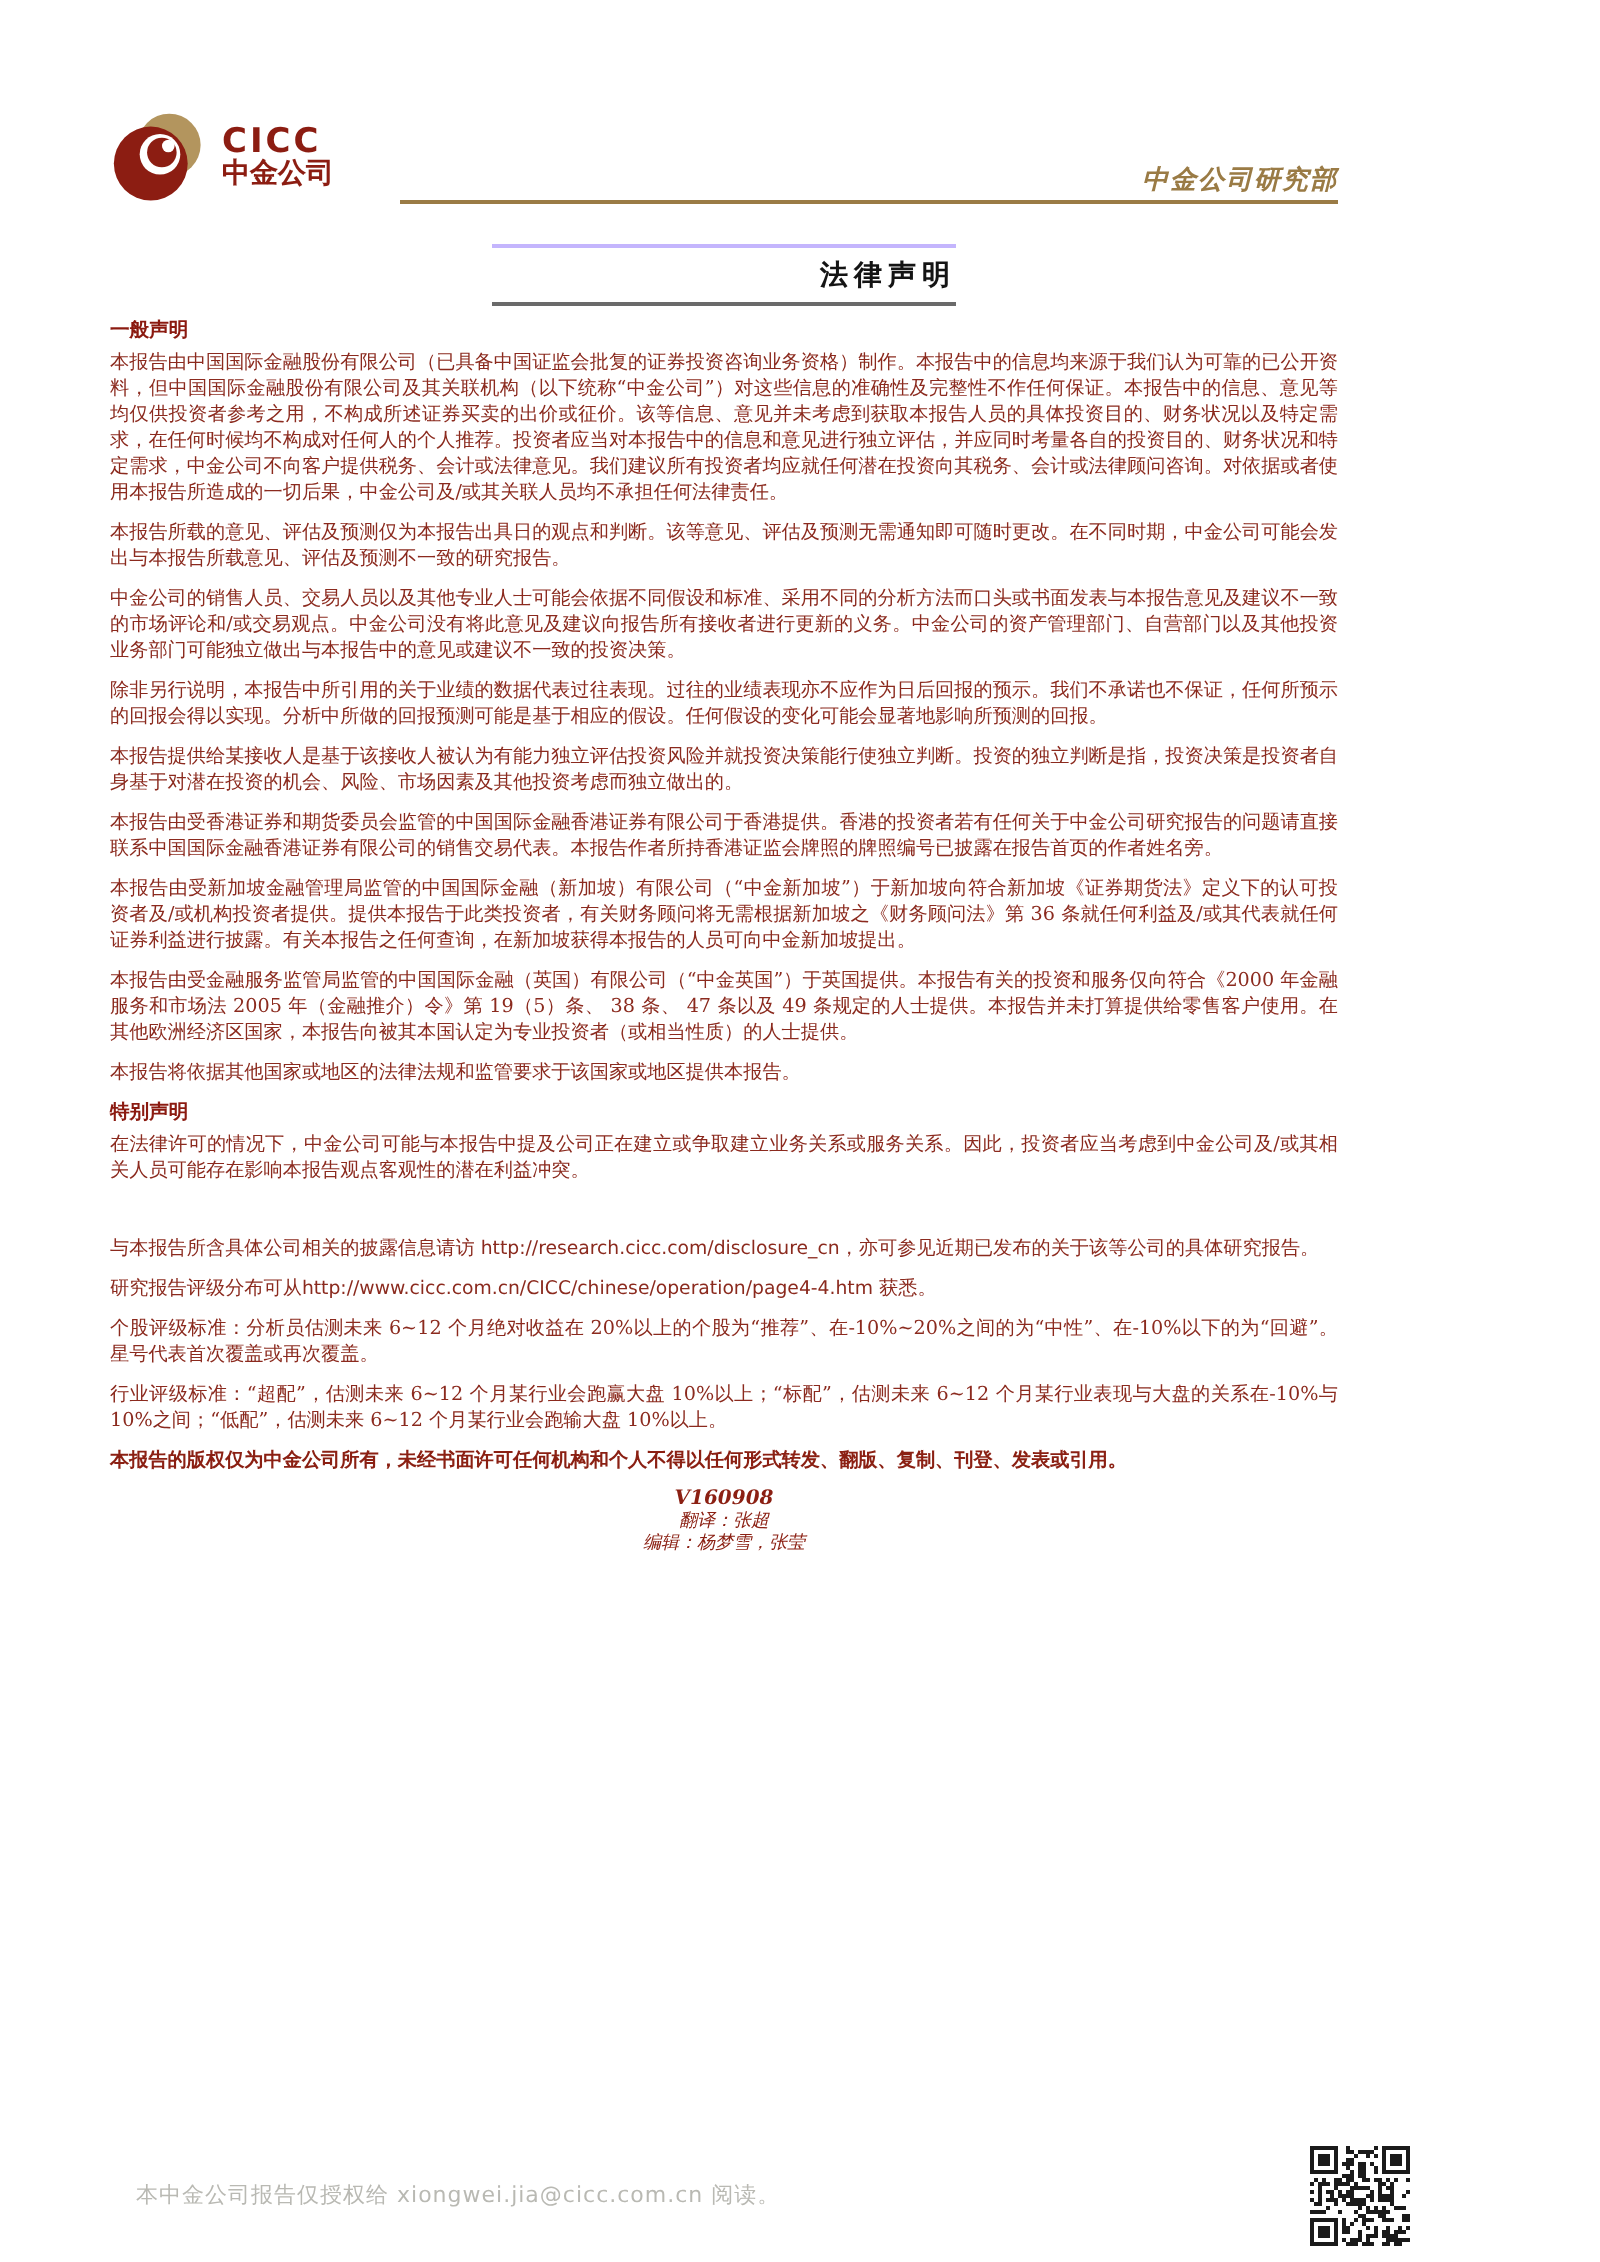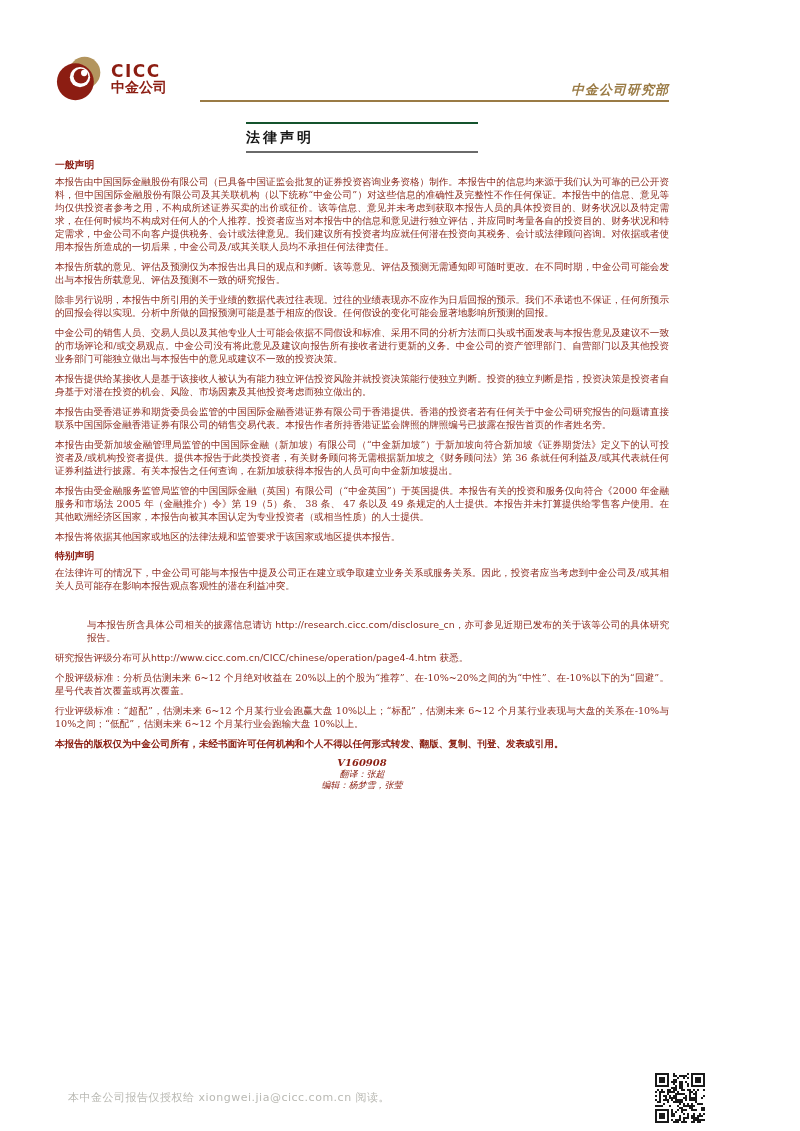--- a/index.html
+++ b/index.html
@@ -10,30 +10,30 @@
   .logo-row{position:absolute;left:56px;top:55px;display:flex;align-items:flex-start;}
   .logo-mark{width:48px;height:48px;}
   .wordmark{margin-left:7px;color:#8c1d12;margin-top:9px;}
   .wordmark .latin{font-size:17px;font-weight:bold;letter-spacing:1.5px;line-height:15px;
                    font-family:"DejaVu Sans",sans-serif;}
   .wordmark .cn{font-size:14px;font-weight:bold;line-height:16px;}
   .header-rule{position:absolute;left:200px;right:55px;top:100px;height:2px;background:#9a7b45;}
   .dept{position:absolute;right:55px;top:81px;color:#9a7b45;font-size:13px;font-weight:bold;
         font-style:italic;font-family:"DejaVu Serif",serif;letter-spacing:1px;}
   
-  .title-block{width:232px;margin:10px auto 0 auto;text-align:left;
-               border-top:2px solid #14532d;border-bottom:2px solid #6a6a6a;padding:3px 0 4px 0;}
+  .title-block{width:232px;margin:10px auto 0 auto;text-align:right;
+               border-top:2px solid #c4b5fd;border-bottom:2px solid #6a6a6a;padding:3px 0 4px 0;}
   .title{font-size:14px;font-weight:bold;color:#141414;letter-spacing:3px;}
   
   .content{margin:0 55px;}
   .section-heading{color:#8b1a10;font-weight:bold;font-size:9.8px;margin:6px 0 3px 0;}
   p.body{color:#8b2a1e;font-size:9.6px;line-height:13px;text-align:justify;margin:0 0 7px 0;
          font-family:"DejaVu Serif",serif;}
   p.body .url{font-family:"DejaVu Sans",sans-serif;font-size:9.4px;}
-  p.gap-above{margin-top:26px;margin-left:32px;}
+  p.gap-above{margin-top:26px;}
   p.copyright{font-weight:bold;color:#8b2013;}
   .version{ text-align:center;color:#8b2013;font-style:italic;font-size:9px;line-height:11.5px;
             margin-top:4px;font-family:"DejaVu Serif",serif;}
   .version .code{font-weight:bold;font-size:10px;font-style:italic;}
   
   .footer-text{position:absolute;left:68px;bottom:26px;color:#b9b9b3;font-size:11px;letter-spacing:0.5px;}
   .qr{position:absolute;left:655px;bottom:8px;width:50px;height:50px;}
 </style>
 </head>
 <body>
@@ -62,22 +62,22 @@
 
   <div class="title-block">
     <span class="title">法律声明</span>
   </div>
 
   <div class="content">
 
     <div class="section-heading">一般声明</div>
     <p class="body">本报告由中国国际金融股份有限公司（已具备中国证监会批复的证券投资咨询业务资格）制作。本报告中的信息均来源于我们认为可靠的已公开资料，但中国国际金融股份有限公司及其关联机构（以下统称“中金公司”）对这些信息的准确性及完整性不作任何保证。本报告中的信息、意见等均仅供投资者参考之用，不构成所述证券买卖的出价或征价。该等信息、意见并未考虑到获取本报告人员的具体投资目的、财务状况以及特定需求，在任何时候均不构成对任何人的个人推荐。投资者应当对本报告中的信息和意见进行独立评估，并应同时考量各自的投资目的、财务状况和特定需求，中金公司不向客户提供税务、会计或法律意见。我们建议所有投资者均应就任何潜在投资向其税务、会计或法律顾问咨询。对依据或者使用本报告所造成的一切后果，中金公司及/或其关联人员均不承担任何法律责任。</p>
     <p class="body">本报告所载的意见、评估及预测仅为本报告出具日的观点和判断。该等意见、评估及预测无需通知即可随时更改。在不同时期，中金公司可能会发出与本报告所载意见、评估及预测不一致的研究报告。</p>
+    <p class="body">中金公司的销售人员、交易人员以及其他专业人士可能会依据不同假设和标准、采用不同的分析方法而口头或书面发表与本报告意见及建议不一致的市场评论和/或交易观点。中金公司没有将此意见及建议向报告所有接收者进行更新的义务。中金公司的资产管理部门、自营部门以及其他投资业务部门可能独立做出与本报告中的意见或建议不一致的投资决策。</p>
     <p class="body">除非另行说明，本报告中所引用的关于业绩的数据代表过往表现。过往的业绩表现亦不应作为日后回报的预示。我们不承诺也不保证，任何所预示的回报会得以实现。分析中所做的回报预测可能是基于相应的假设。任何假设的变化可能会显著地影响所预测的回报。</p>
-    <p class="body">中金公司的销售人员、交易人员以及其他专业人士可能会依据不同假设和标准、采用不同的分析方法而口头或书面发表与本报告意见及建议不一致的市场评论和/或交易观点。中金公司没有将此意见及建议向报告所有接收者进行更新的义务。中金公司的资产管理部门、自营部门以及其他投资业务部门可能独立做出与本报告中的意见或建议不一致的投资决策。</p>
     <p class="body">本报告提供给某接收人是基于该接收人被认为有能力独立评估投资风险并就投资决策能行使独立判断。投资的独立判断是指，投资决策是投资者自身基于对潜在投资的机会、风险、市场因素及其他投资考虑而独立做出的。</p>
     <p class="body">本报告由受香港证券和期货委员会监管的中国国际金融香港证券有限公司于香港提供。香港的投资者若有任何关于中金公司研究报告的问题请直接联系中国国际金融香港证券有限公司的销售交易代表。本报告作者所持香港证监会牌照的牌照编号已披露在报告首页的作者姓名旁。</p>
     <p class="body">本报告由受新加坡金融管理局监管的中国国际金融（新加坡）有限公司（“中金新加坡”）于新加坡向符合新加坡《证券期货法》定义下的认可投资者及/或机构投资者提供。提供本报告于此类投资者，有关财务顾问将无需根据新加坡之《财务顾问法》第 36 条就任何利益及/或其代表就任何证券利益进行披露。有关本报告之任何查询，在新加坡获得本报告的人员可向中金新加坡提出。</p>
     <p class="body">本报告由受金融服务监管局监管的中国国际金融（英国）有限公司（“中金英国”）于英国提供。本报告有关的投资和服务仅向符合《2000 年金融服务和市场法 2005 年（金融推介）令》第 19（5）条、 38 条、 47 条以及 49 条规定的人士提供。本报告并未打算提供给零售客户使用。在其他欧洲经济区国家，本报告向被其本国认定为专业投资者（或相当性质）的人士提供。</p>
     <p class="body">本报告将依据其他国家或地区的法律法规和监管要求于该国家或地区提供本报告。</p>
 
     <div class="section-heading">特别声明</div>
     <p class="body">在法律许可的情况下，中金公司可能与本报告中提及公司正在建立或争取建立业务关系或服务关系。因此，投资者应当考虑到中金公司及/或其相关人员可能存在影响本报告观点客观性的潜在利益冲突。</p>
 
     <p class="body gap-above"><span>与本报告所含具体公司相关的披露信息请访 </span><span class="url">http://research.cicc.com/disclosure_cn</span><span>，亦可参见近期已发布的关于该等公司的具体研究报告。</span></p>

